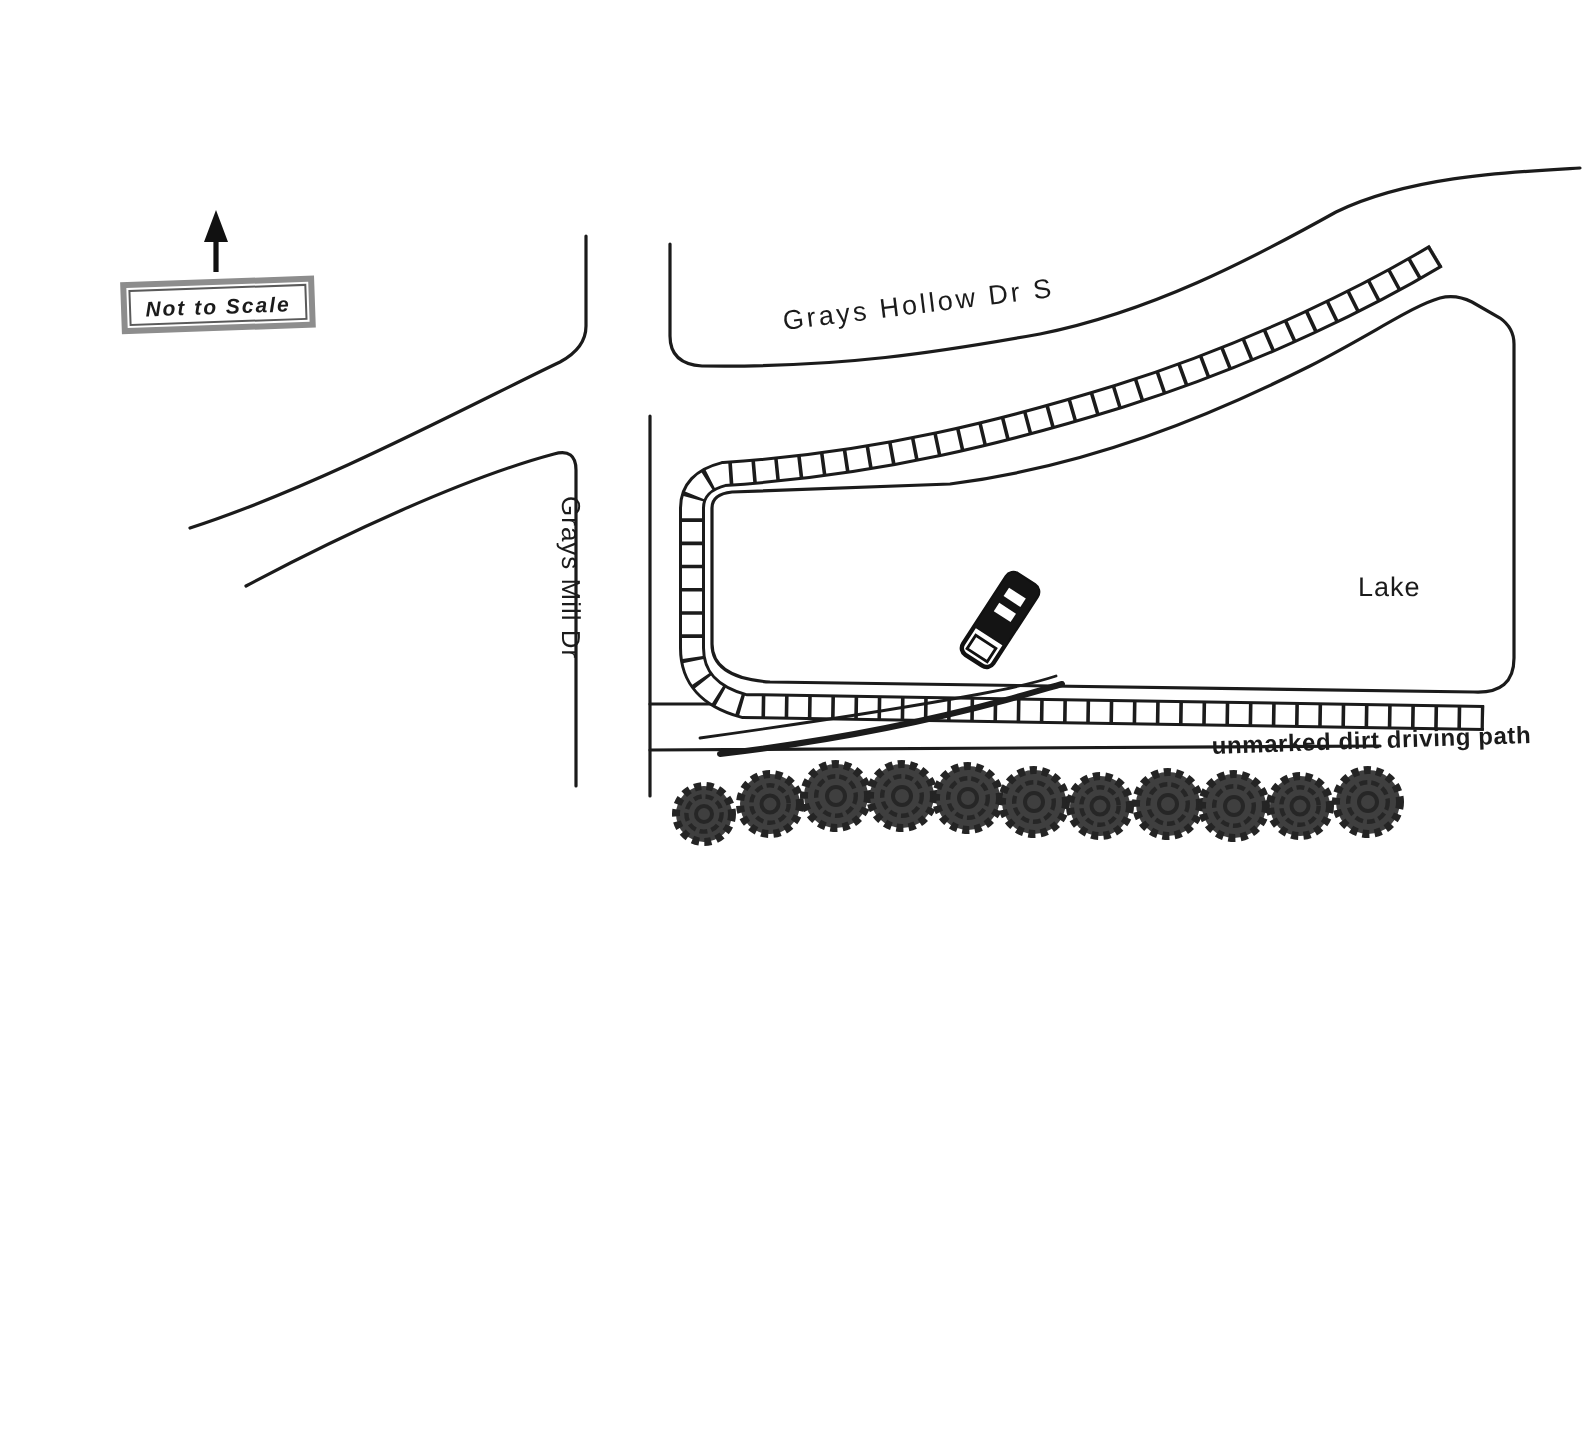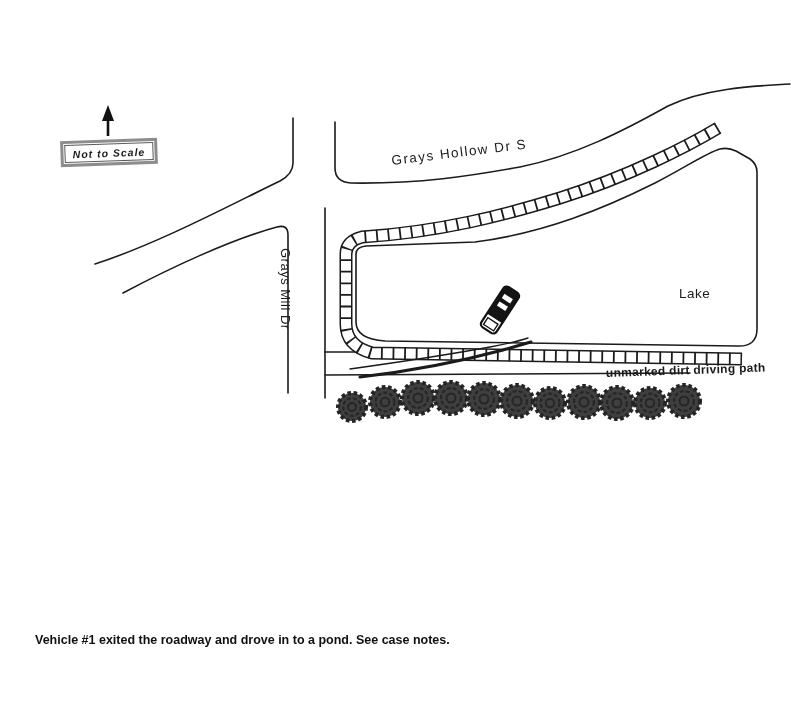--- a/index.html
+++ b/index.html
@@ -135,16 +135,15 @@
     <text class="svg-label" transform="translate(392,165) rotate(-7)" font-size="13.5" letter-spacing="1.5">Grays Hollow Dr S</text>
 
     <text class="svg-label" transform="translate(281,248) rotate(90)" font-size="13" letter-spacing="0.5">Grays Mill Dr</text>
 
     <text class="svg-label" x="679" y="298" font-size="13.5" letter-spacing="0.5">Lake</text>
 
     <text class="svg-label" transform="translate(606,377) rotate(-2)" font-size="12" font-weight="600" letter-spacing="0.3">unmarked dirt driving path</text>
   </svg>
 
   <div id="narrative">
-    <div id="narrative-body">Vehicle #1 exited the roadway and drove in to a pond. See case notes.</div>
   </div>
 
 </div>
 
 </body></html>

